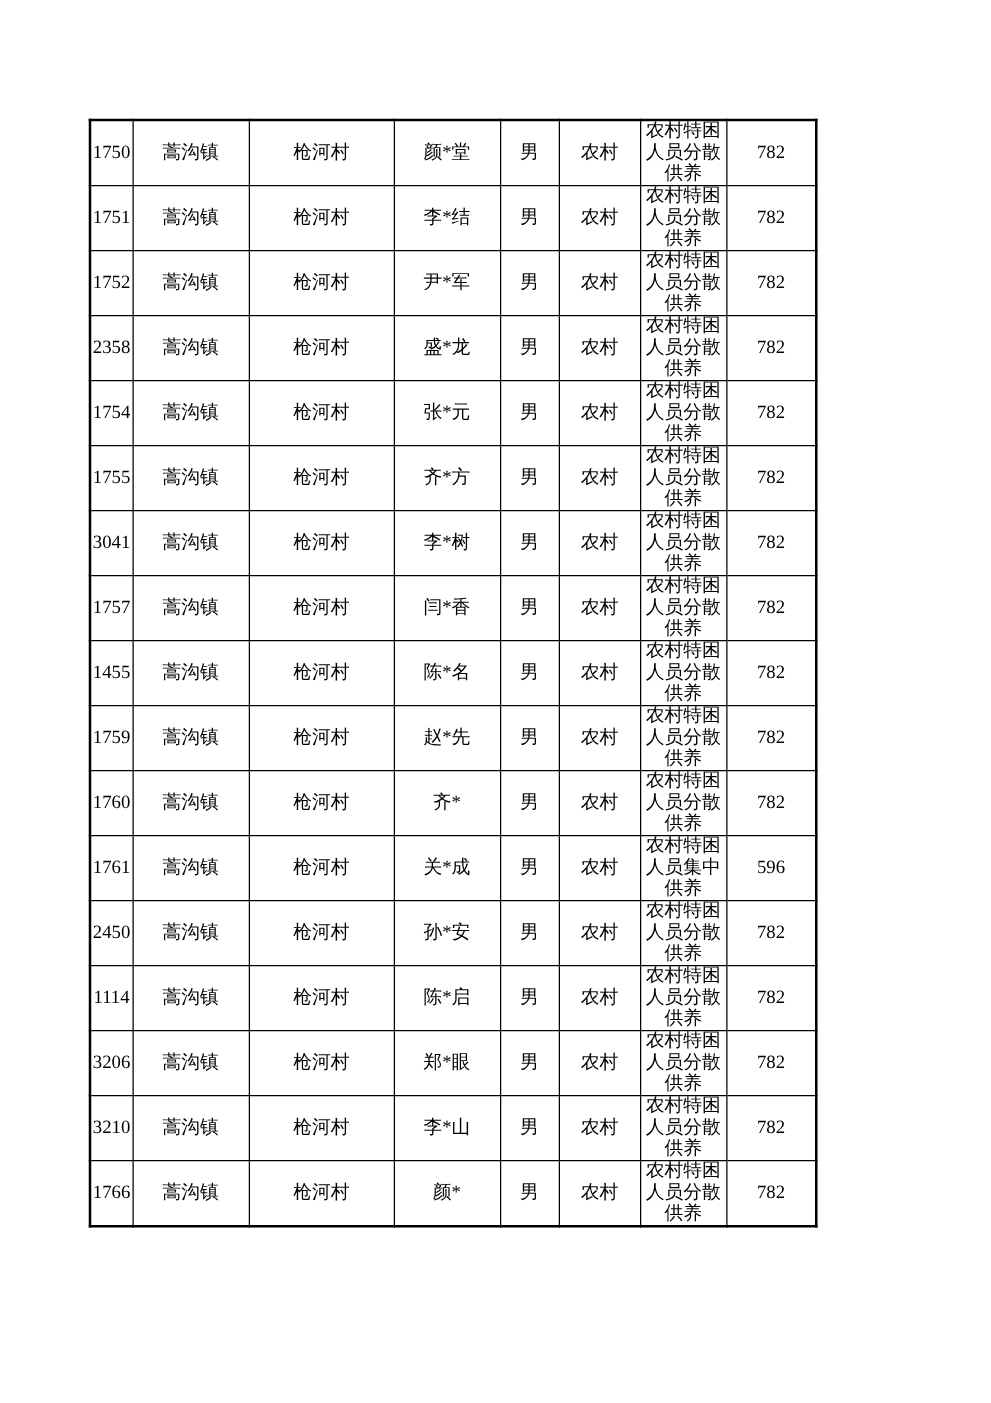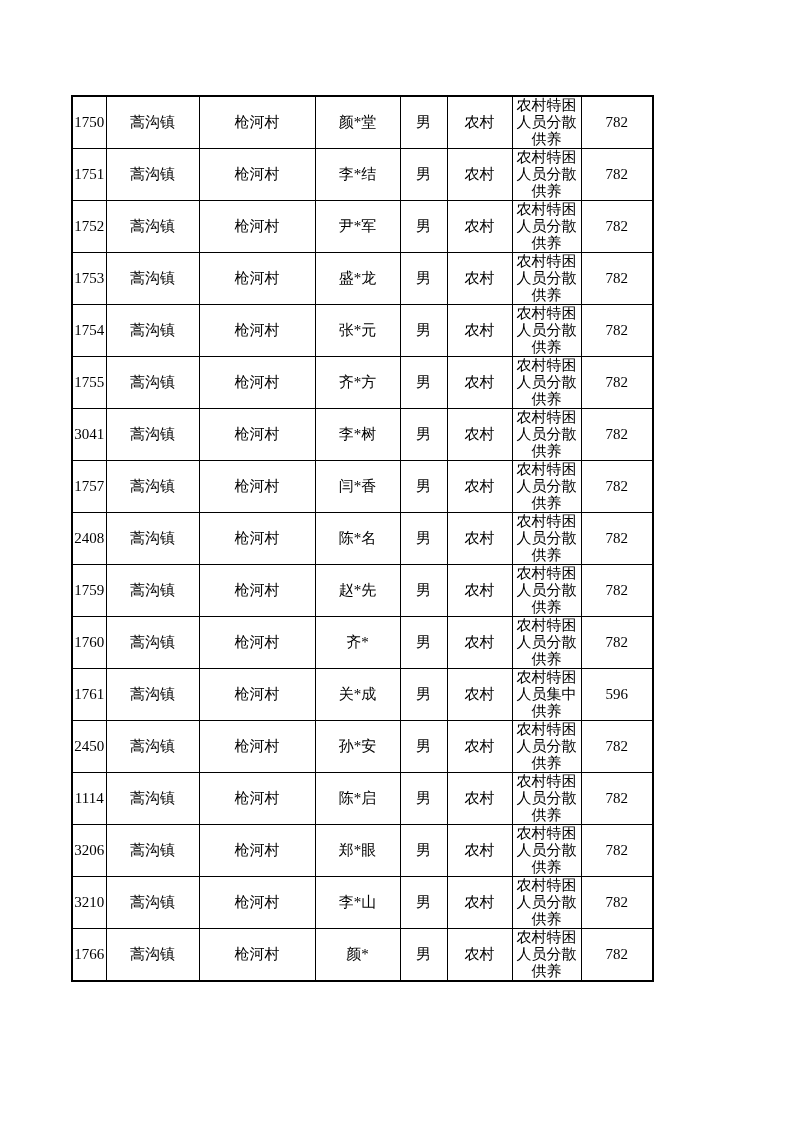--- a/index.html
+++ b/index.html
@@ -106,21 +106,21 @@
           <td class="cell-village">枪河村</td>
           <td class="cell-name">尹*军</td>
           <td class="cell-gender">男</td>
           <td class="cell-area">农村</td>
           <td class="cell-category">
             <div class="cat-text">农村特困人员分散供养</div>
           </td>
           <td class="cell-amount">782</td>
         </tr>
         <tr>
-          <td class="cell-id">1753</td>
+          <td class="cell-id">2358</td>
           <td class="cell-town">蒿沟镇</td>
           <td class="cell-village">枪河村</td>
           <td class="cell-name">盛*龙</td>
           <td class="cell-gender">男</td>
           <td class="cell-area">农村</td>
           <td class="cell-category">
             <div class="cat-text">农村特困人员分散供养</div>
           </td>
           <td class="cell-amount">782</td>
         </tr>
@@ -166,21 +166,21 @@
           <td class="cell-village">枪河村</td>
           <td class="cell-name">闫*香</td>
           <td class="cell-gender">男</td>
           <td class="cell-area">农村</td>
           <td class="cell-category">
             <div class="cat-text">农村特困人员分散供养</div>
           </td>
           <td class="cell-amount">782</td>
         </tr>
         <tr>
-          <td class="cell-id">2408</td>
+          <td class="cell-id">1455</td>
           <td class="cell-town">蒿沟镇</td>
           <td class="cell-village">枪河村</td>
           <td class="cell-name">陈*名</td>
           <td class="cell-gender">男</td>
           <td class="cell-area">农村</td>
           <td class="cell-category">
             <div class="cat-text">农村特困人员分散供养</div>
           </td>
           <td class="cell-amount">782</td>
         </tr>

